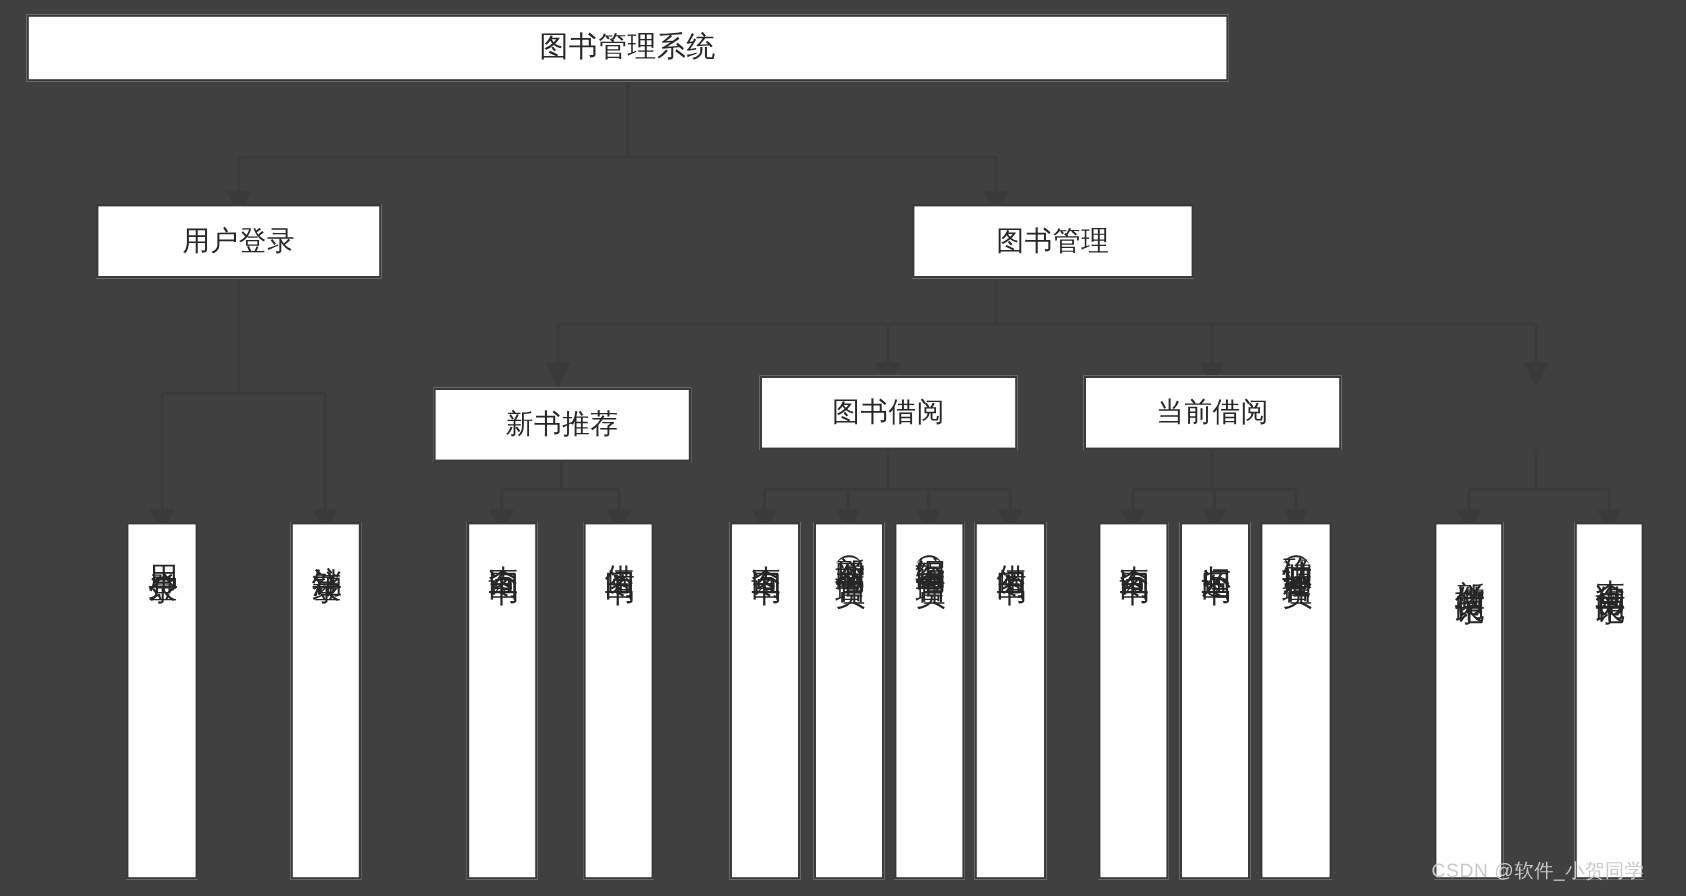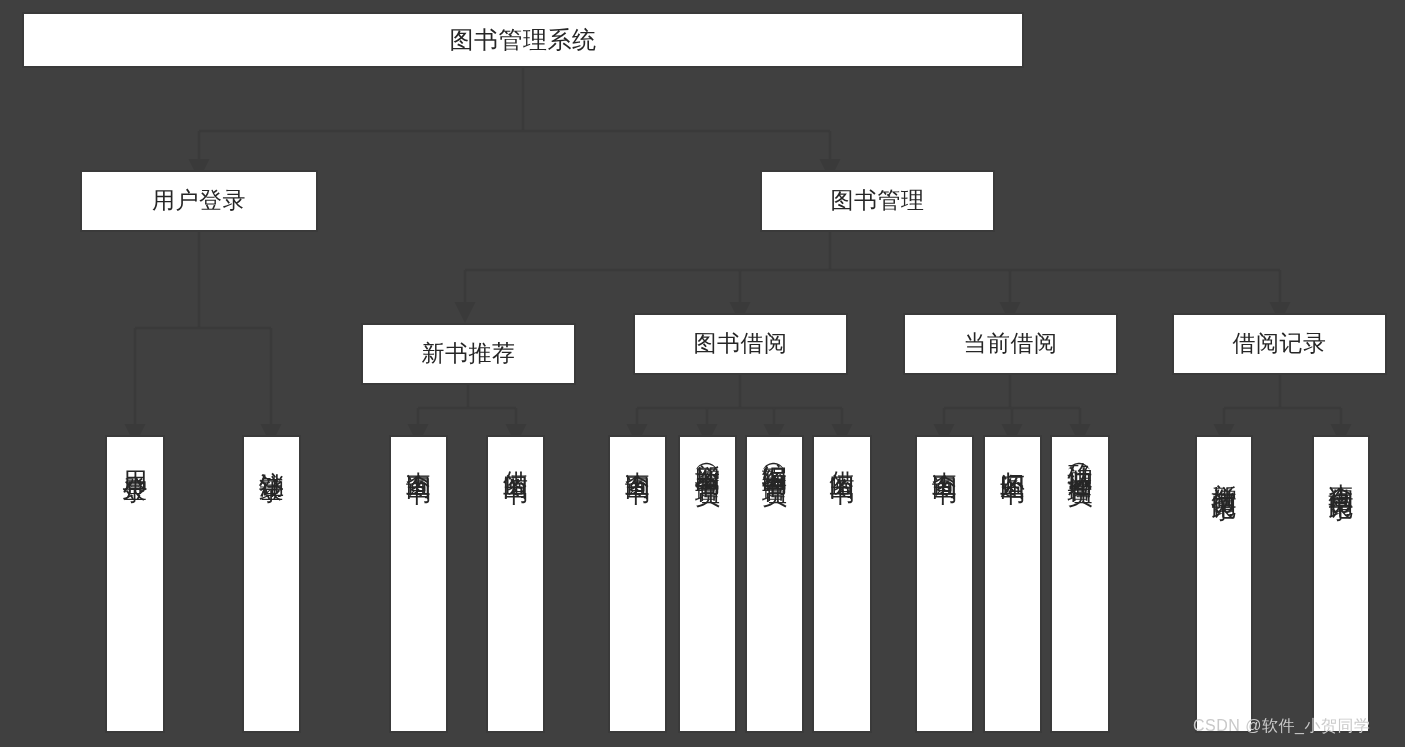--- a/index.html
+++ b/index.html
@@ -138,23 +138,20 @@
 
   <div class="node horiz" style="left:361px; top:323px; width:215px; height:62px;">
     <span class="lbl">新书推荐</span>
   </div>
   <div class="node horiz" style="left:903px; top:313px; width:215px; height:62px;">
     <span class="lbl">当前借阅</span>
   </div>
   <div class="node horiz" style="left:633px; top:313px; width:215px; height:62px;">
     <span class="lbl">图书借阅</span>
   </div>
-  <div class="node horiz" style="left:1172px; top:313px; width:215px; height:62px;">
-    <span class="lbl">借阅记录</span>
-  </div>
 
   <div class="node vert" style="left:105px; top:435px; width:60px; height:298px;">
     <span class="lbl">用户登录</span>
   </div>
   <div class="node vert" style="left:242px; top:435px; width:59px; height:298px;">
     <span class="lbl">注销登录</span>
   </div>
   <div class="node vert" style="left:389px; top:435px; width:59px; height:298px;">
     <span class="lbl">查询图书</span>
   </div>

